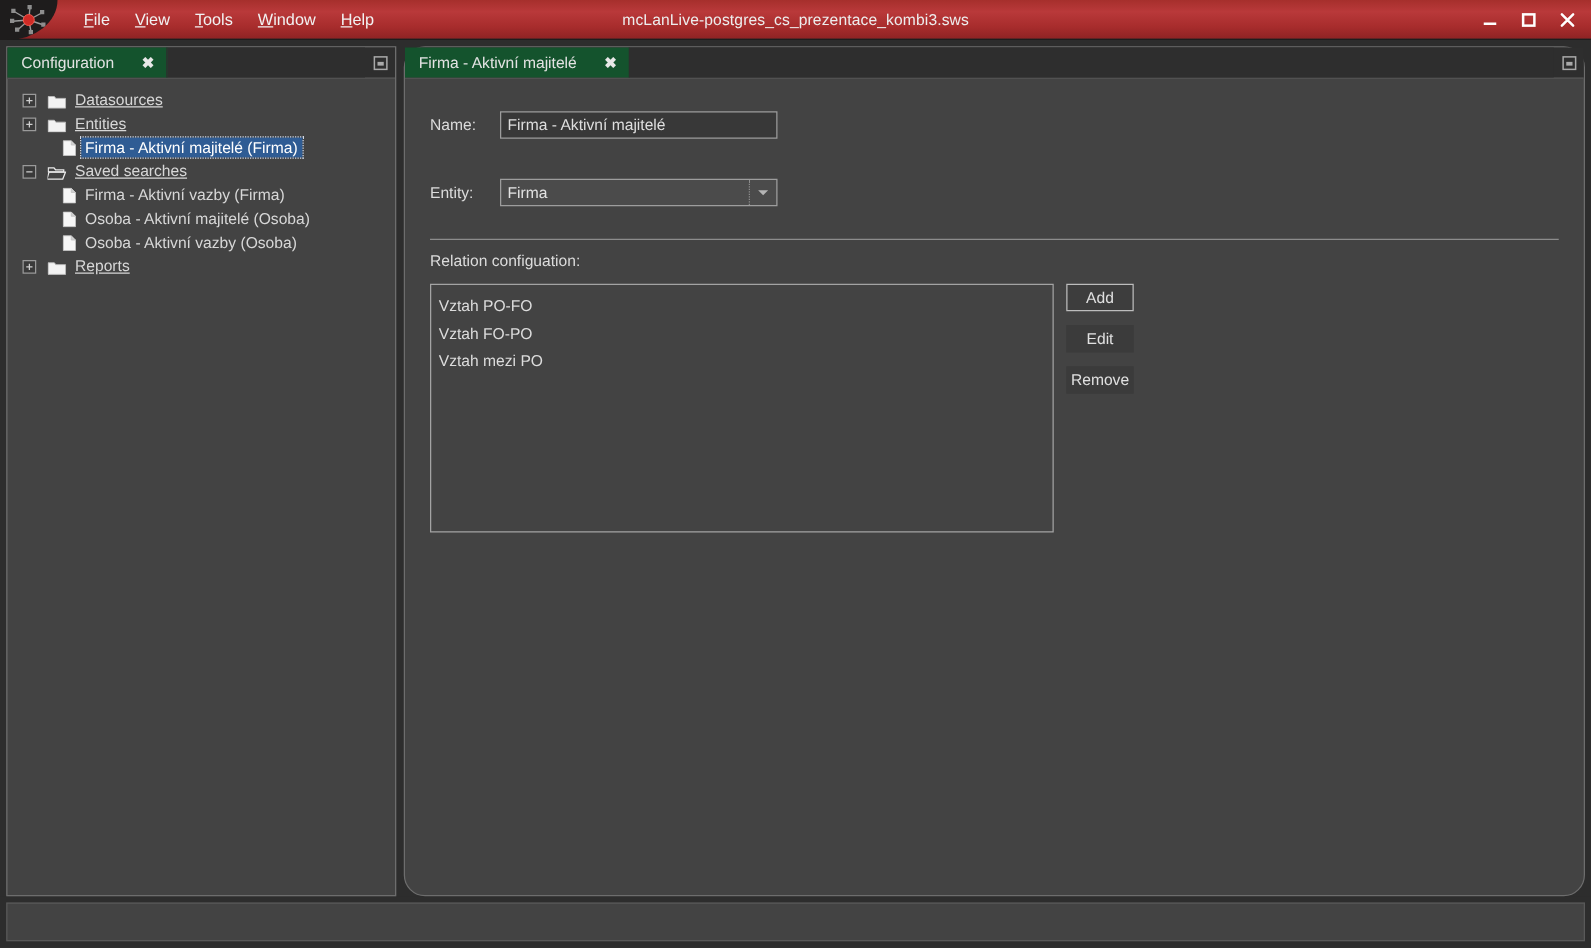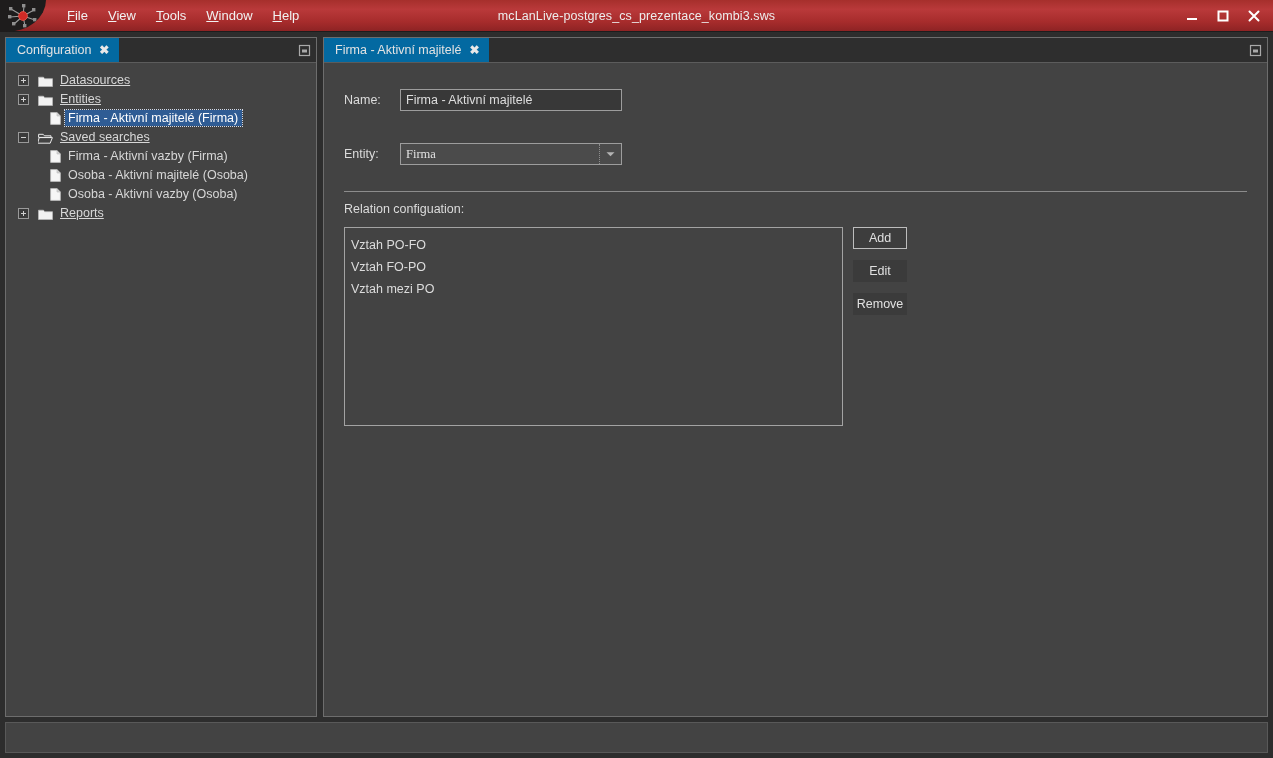--- a/index.html
+++ b/index.html
@@ -98,37 +98,37 @@
   }
 
   .panel {
     background: #434343;
     border: 1px solid #6d6d6d;
     display: flex;
     flex-direction: column;
     min-height: 0;
   }
   .panel.left { width: 312px; flex: 0 0 312px; }
-  .panel.right { flex: 1 1 auto; }
+  .panel.right { flex: 1 1 auto; border-radius: 17px; }
 
   .panel-tabbar {
     height: 25px;
     flex: 0 0 25px;
     background: #2e2e2e;
     display: flex;
     align-items: stretch;
     position: relative;
     border-bottom: 1px solid #5c5c5c;
   }
   .tab {
     display: flex;
     align-items: center;
-    gap: 7px;
+    gap: 21px;
     padding: 0 9px 0 11px;
-    background: #0369a1;
+    background: #14532d;
     color: #e3e3e3;
     font-size: 12.5px;
     cursor: default;
     border-right: 1px solid #2e2e2e;
     position: relative;
   }
   .tab-label { white-space: nowrap; }
   .tab-close {
     font-size: 12px;
     color: #e8e8e8;
@@ -240,21 +240,20 @@
   }
   .combo {
     width: 222px;
     height: 22px;
     background: #4b4b4b;
     border: 1px solid #9d9d9d;
     display: flex;
     align-items: center;
     cursor: default;
     position: relative;
-    font-family: Liberation Serif, serif;
   }
   .combo-value {
     flex: 1 1 auto;
     padding-left: 5px;
     color: #e2e2e2;
     font-size: 12.5px;
     white-space: nowrap;
     overflow: hidden;
   }
   .combo-arrow {

